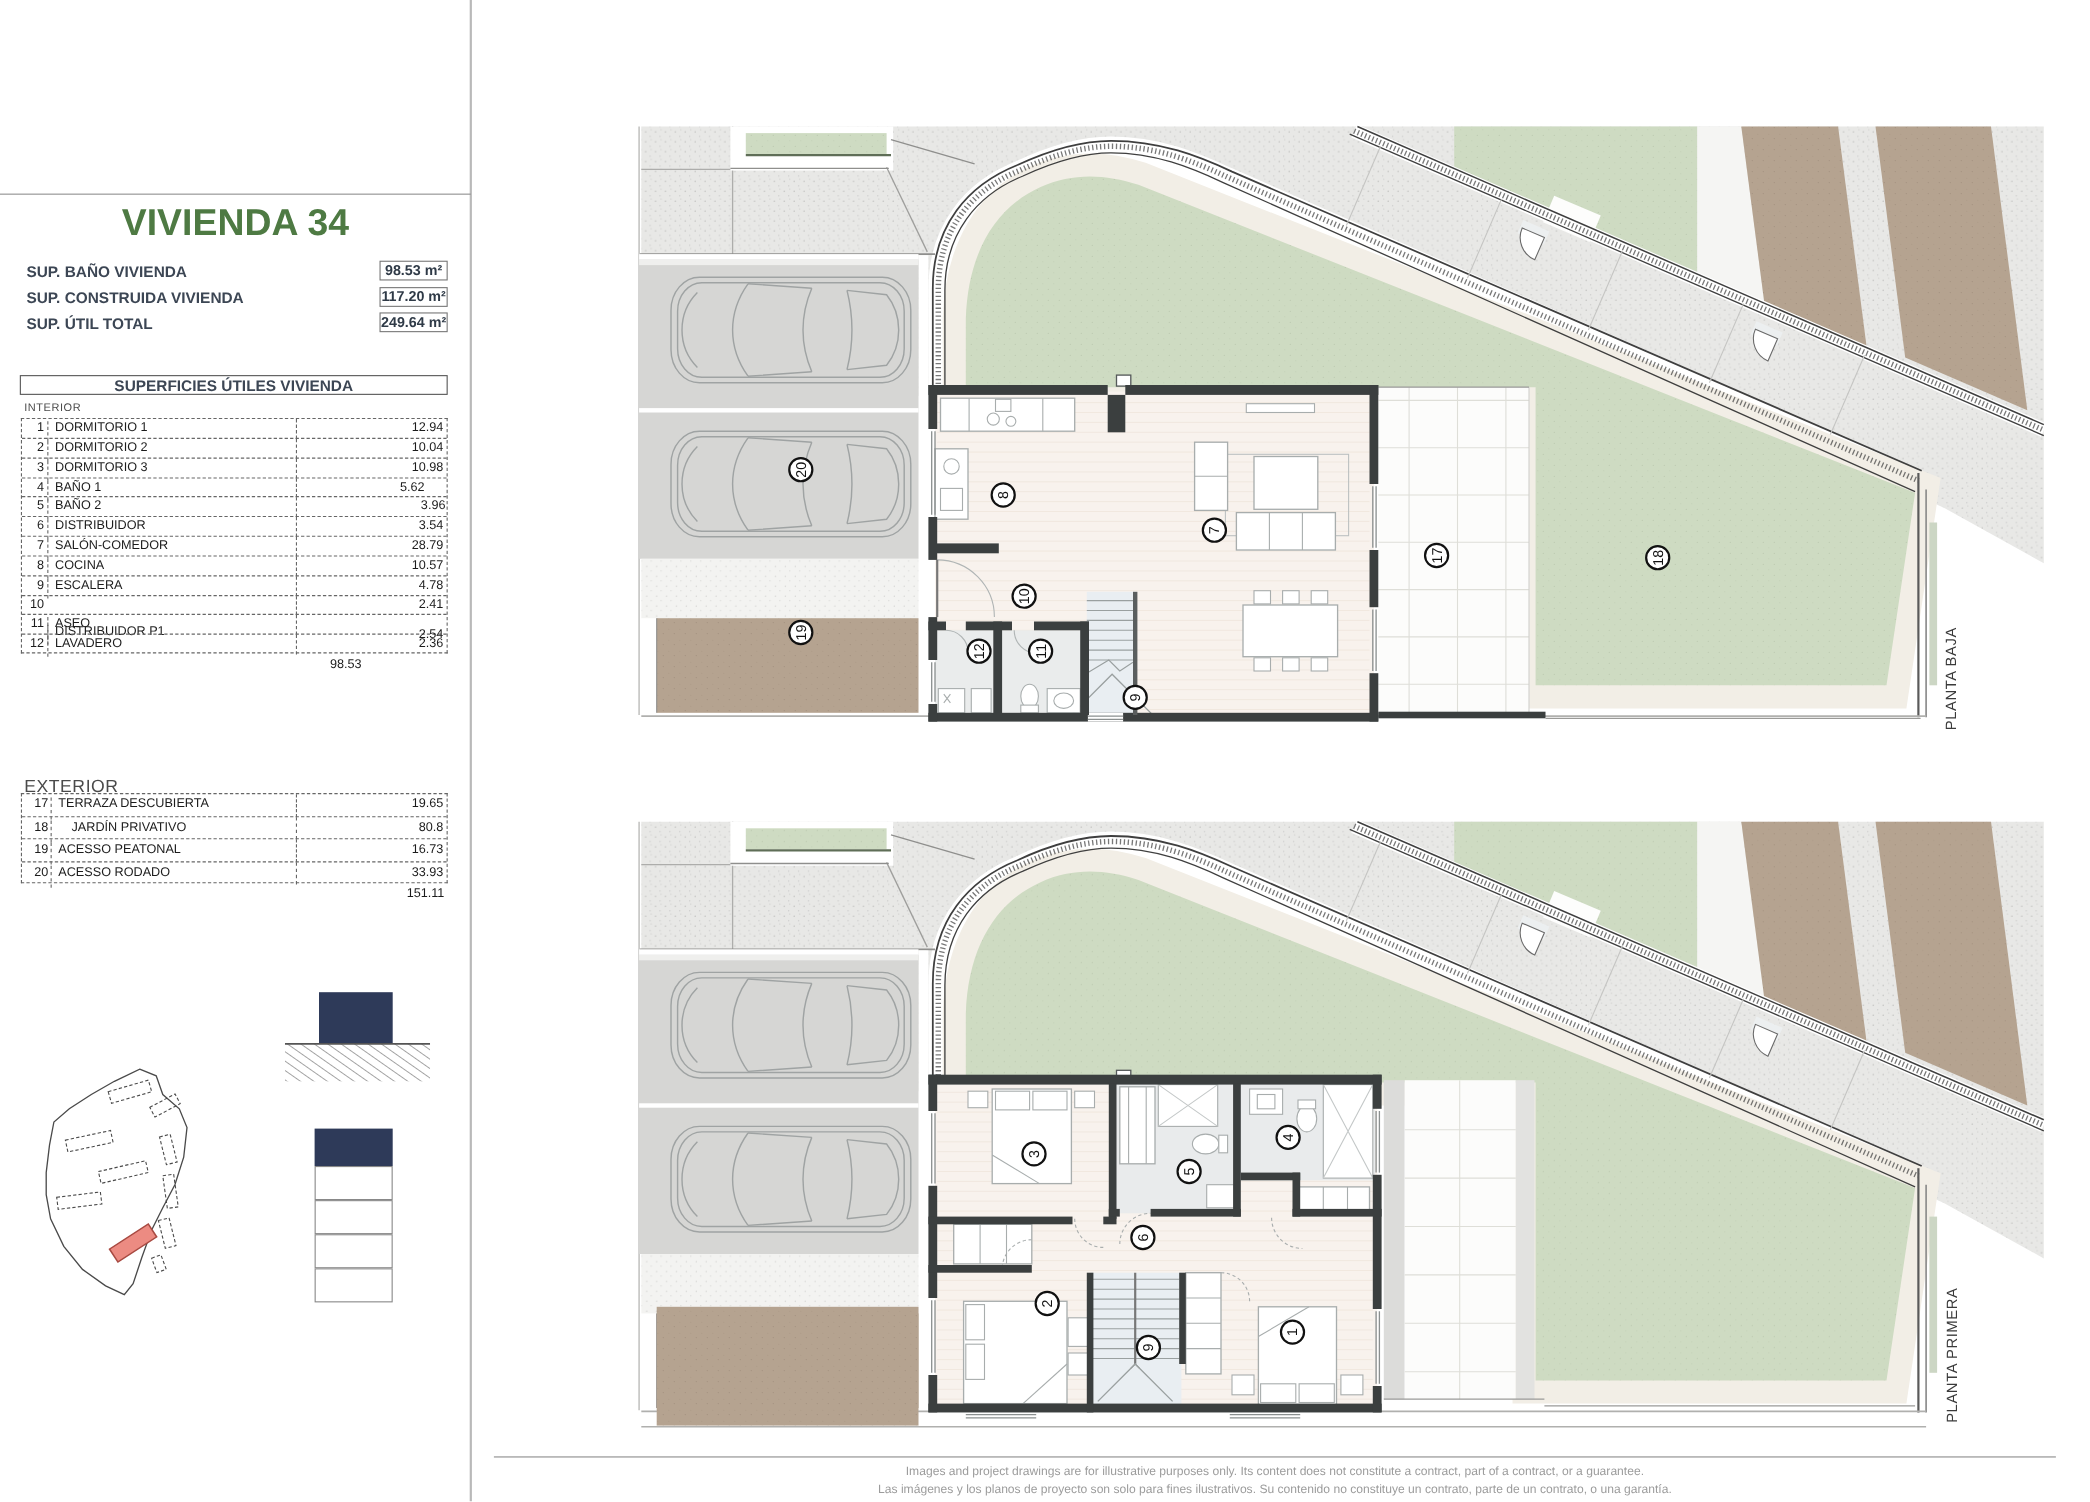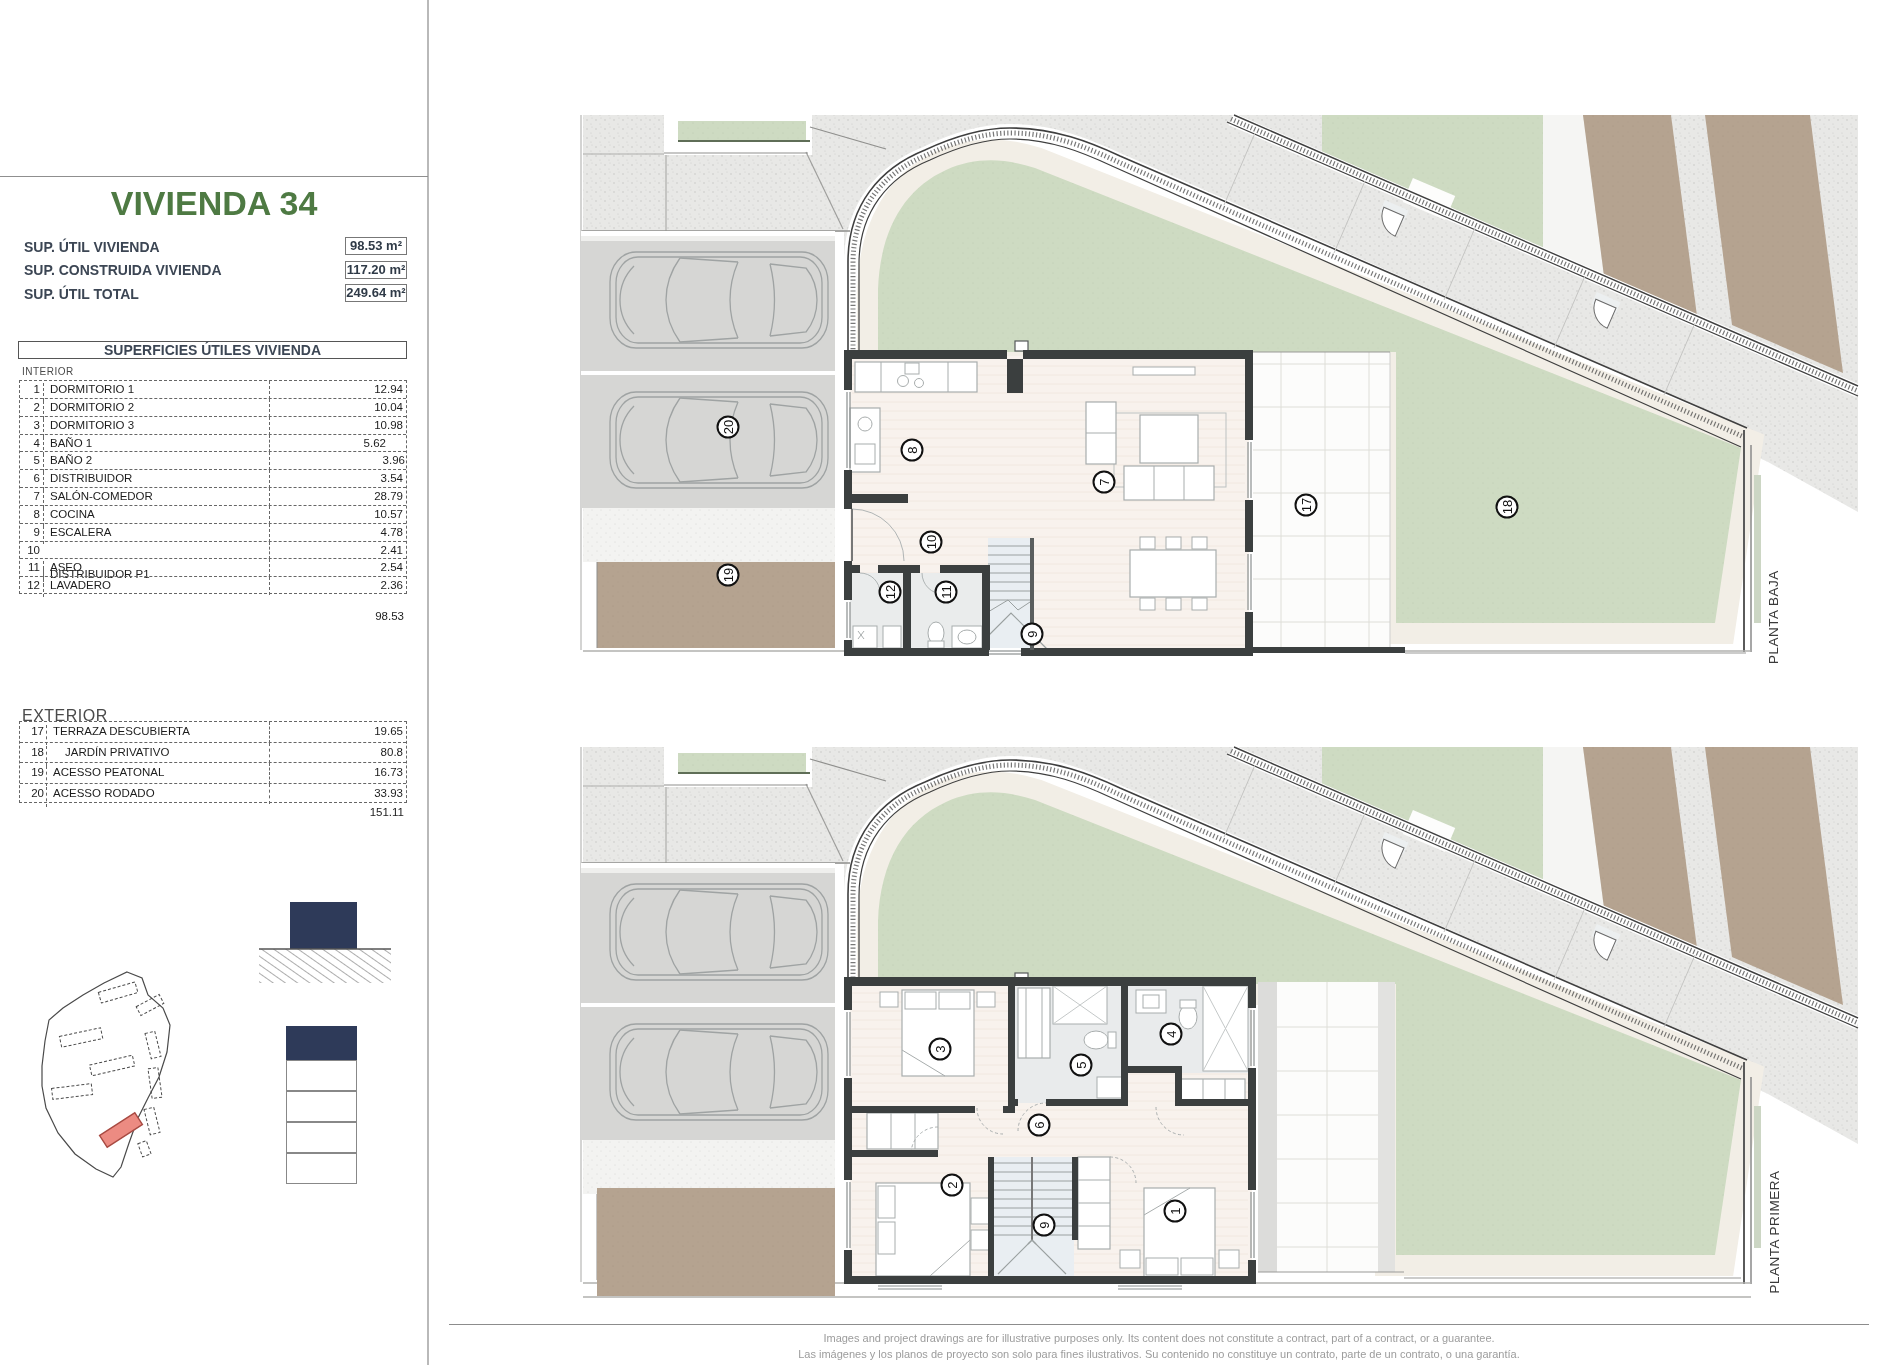--- a/index.html
+++ b/index.html
@@ -9,21 +9,21 @@
 </style>
 </head>
 <body>
 
 <div class="abs" style="left:427px;top:0;width:2px;height:1365px;background:#b9b9b9;"></div>
 
 <div class="abs" style="left:0;top:176px;width:428px;height:1px;background:#8f8f8f;"></div>
 
 <div class="abs" style="left:0px;top:184px;width:428px;text-align:center;font-size:34px;font-weight:bold;color:#4e7a43;">VIVIENDA 34</div>
 
-<div class="abs" style="left:24px;top:239px;font-size:14px;font-weight:bold;color:#3c4654;">SUP. ÚTIL VIVIENDA</div>
+<div class="abs" style="left:24px;top:239px;font-size:14px;font-weight:bold;color:#3c4654;">SUP. BAÑO VIVIENDA</div>
 
 <div class="abs" style="left:24px;top:262px;font-size:14px;font-weight:bold;color:#3c4654;">SUP. CONSTRUIDA VIVIENDA</div>
 
 <div class="abs" style="left:24px;top:286px;font-size:14px;font-weight:bold;color:#3c4654;">SUP. ÚTIL TOTAL</div>
 
 <div class="abs" style="left:345px;top:237px;width:62px;height:18px;border:1px solid #777;font-size:13px;font-weight:bold;color:#2f3a47;text-align:center;line-height:16px;">98.53 m²</div>
 
 <div class="abs" style="left:345px;top:261px;width:62px;height:18px;border:1px solid #777;font-size:13px;font-weight:bold;color:#2f3a47;text-align:center;line-height:16px;">117.20 m²</div>
 
 <div class="abs" style="left:345px;top:284px;width:62px;height:18px;border:1px solid #777;font-size:13px;font-weight:bold;color:#2f3a47;text-align:center;line-height:16px;">249.64 m²</div>
@@ -90,31 +90,31 @@
 <div style="position:absolute;left:0;top:160.5px;width:100%;height:17.83px;border-bottom:1px dashed #666;font-size:11.5px;color:#1c1c1c;">
       <span style="position:absolute;left:0px;width:20px;text-align:right;top:2px;">10</span>
       <span style="position:absolute;left:23px;top:2px;border-left:1px dashed #666;padding-left:6px;height:18px;margin-top:24px;">DISTRIBUIDOR P1</span>
       <span style="position:absolute;left:249px;top:0px;border-left:1px dashed #666;height:17.83px;"></span>
       <span style="position:absolute;right:3px;top:2px;">2.41</span>
     </div>
 <div style="position:absolute;left:0;top:178.3px;width:100%;height:17.83px;border-bottom:1px dashed #666;font-size:11.5px;color:#1c1c1c;">
       <span style="position:absolute;left:0px;width:20px;text-align:right;top:2px;">11</span>
       <span style="position:absolute;left:23px;top:2px;border-left:1px dashed #666;padding-left:6px;height:18px;">ASEO</span>
       <span style="position:absolute;left:249px;top:0px;border-left:1px dashed #666;height:17.83px;"></span>
-      <span style="position:absolute;right:3px;top:2px;margin-left:28px;">2.54</span>
+      <span style="position:absolute;right:3px;top:12px;margin-left:28px;">2.54</span>
     </div>
 <div style="position:absolute;left:0;top:196.2px;width:100%;height:17.83px;font-size:11.5px;color:#1c1c1c;">
       <span style="position:absolute;left:0px;width:20px;text-align:right;top:2px;">12</span>
       <span style="position:absolute;left:23px;top:2px;border-left:1px dashed #666;padding-left:6px;height:18px;">LAVADERO</span>
       <span style="position:absolute;left:249px;top:0px;border-left:1px dashed #666;height:17.83px;"></span>
       <span style="position:absolute;right:3px;top:2px;">2.36</span>
     </div>
 </div>
 
-<div class="abs" style="left:300px;top:598px;width:104px;text-align:right;font-size:11.5px;color:#1c1c1c;margin-top:12px;">98.53</div>
+<div class="abs" style="left:300px;top:598px;width:104px;font-size:11.5px;color:#1c1c1c;">98.53</div>
 
 <div class="abs" style="left:22px;top:707px;font-size:16px;color:#4a4a4a;letter-spacing:0.5px;">EXTERIOR</div>
 
 <div class="abs" style="left:19px;top:721px;width:388px;height:82px;border:1px dashed #666;">
 <div style="position:absolute;left:0;top:0.0px;width:100%;height:20.50px;border-bottom:1px dashed #666;font-size:11.5px;color:#1c1c1c;">
       <span style="position:absolute;left:0px;width:24px;text-align:right;top:3px;">17</span>
       <span style="position:absolute;left:26px;top:3px;border-left:1px dashed #666;padding-left:6px;height:20px;">TERRAZA DESCUBIERTA</span>
       <span style="position:absolute;left:249px;top:0px;border-left:1px dashed #666;height:20.50px;"></span>
       <span style="position:absolute;right:3px;top:3px;">19.65</span>
     </div>

